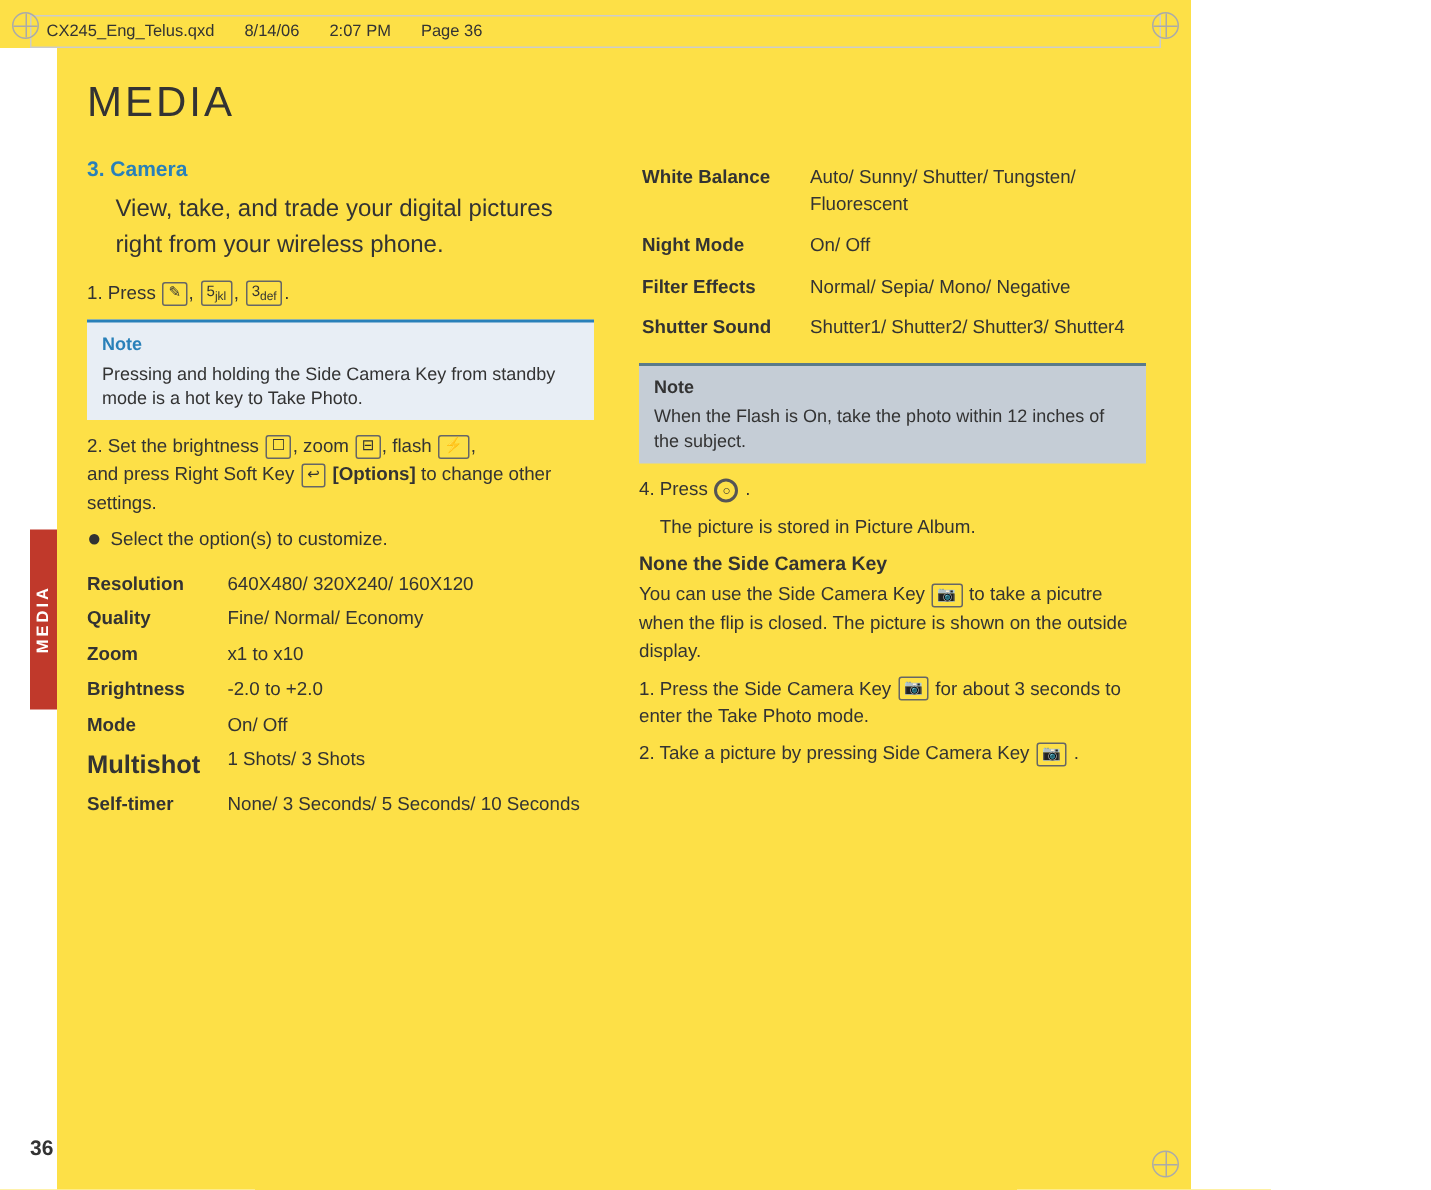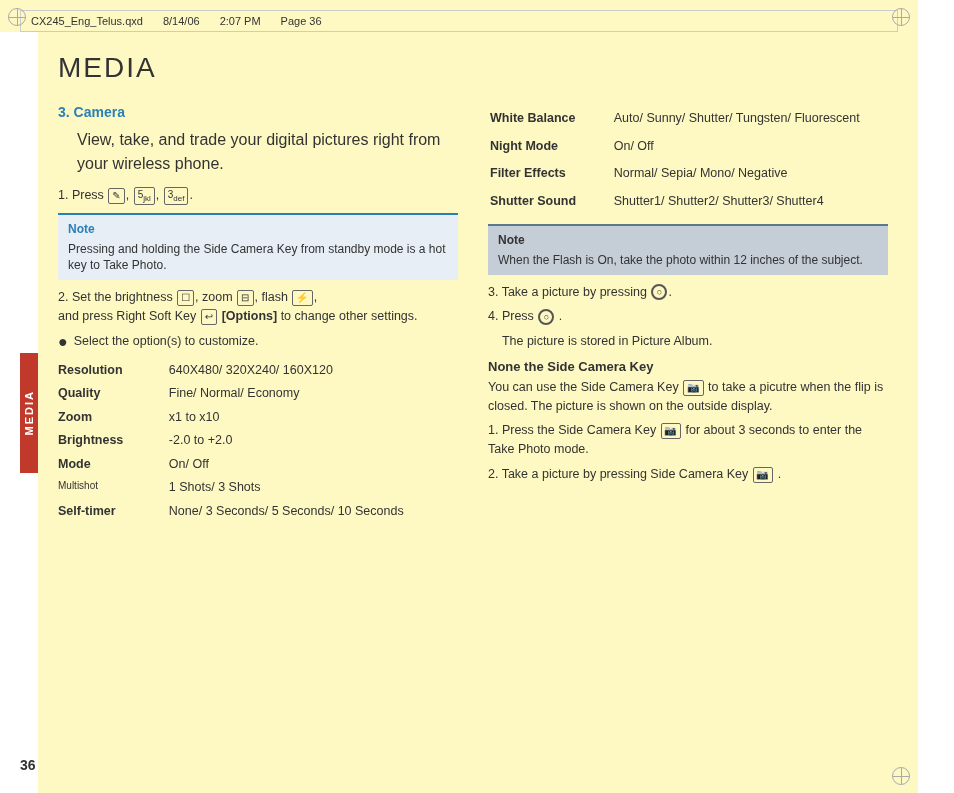--- a/index.html
+++ b/index.html
@@ -6,23 +6,23 @@
     body {
       font-family: Arial, Helvetica, sans-serif;
       font-size: 13px;
       background: #fff;
       width: 954px;
       min-height: 793px;
       position: relative;
     }
 
     .page-container {
-      width: 918px;
+      width: 794px;
       min-height: 793px;
-      background: #fef9c3;
+      background: #fde047;
       position: relative;
       display: flex;
       flex-direction: column;
     }
 
     
     .header-bar {
       border: 1px solid #ccc;
       margin: 10px 20px 0 20px;
       padding: 4px 10px;
@@ -378,21 +378,21 @@
     </tr>
                 <tr>
       <td style="font-weight:bold; min-width:90px; vertical-align:top; padding:3px 8px 3px 0; font-size:12.5px;">Brightness</td>
       <td style="vertical-align:top; padding:3px 0; font-size:12.5px; line-height:1.4;">-2.0 to +2.0</td>
     </tr>
                 <tr>
       <td style="font-weight:bold; min-width:90px; vertical-align:top; padding:3px 8px 3px 0; font-size:12.5px;">Mode</td>
       <td style="vertical-align:top; padding:3px 0; font-size:12.5px; line-height:1.4;">On/ Off</td>
     </tr>
                 <tr>
-      <td style="font-weight:normal; min-width:90px; vertical-align:top; padding:3px 8px 3px 0; font-size:10px;margin-left:20px;">Multishot</td>
+      <td style="font-weight:bold; min-width:90px; vertical-align:top; padding:3px 8px 3px 0; font-size:17px;margin-left:20px;">Multishot</td>
       <td style="vertical-align:top; padding:3px 0; font-size:12.5px; line-height:1.4;">1 Shots/ 3 Shots</td>
     </tr>
                 <tr>
       <td style="font-weight:bold; min-width:90px; vertical-align:top; padding:3px 8px 3px 0; font-size:12.5px;">Self-timer</td>
       <td style="vertical-align:top; padding:3px 0; font-size:12.5px; line-height:1.4;">None/ 3 Seconds/ 5 Seconds/ 10 Seconds</td>
     </tr>
               </tbody>
           </table>
 
         </div>
@@ -418,24 +418,20 @@
       <td style="vertical-align:top; padding:4px 0; font-size:12.5px; line-height:1.4;">Shutter1/ Shutter2/ Shutter3/ Shutter4</td>
     </tr>
               </tbody>
           </table>
 
           <div class="note-box-dark">
             <div class="note-title">Note</div>
             <span>When the Flash is On, take the photo within 12 inches of the subject.</span>
           </div>
 
-          <div class="step-text">
-            <span>3. Take a picture by pressing</span>
-            <span class="circle-btn">○</span>.
-          </div>
 
           <div class="step-text">
             <span>4. Press</span>
             <span class="circle-btn">○</span>
             <span>.</span>
           </div>
           <div class="step-text">
             &nbsp;&nbsp;&nbsp;&nbsp;<span>The picture is stored in Picture Album.</span>
           </div>
 

